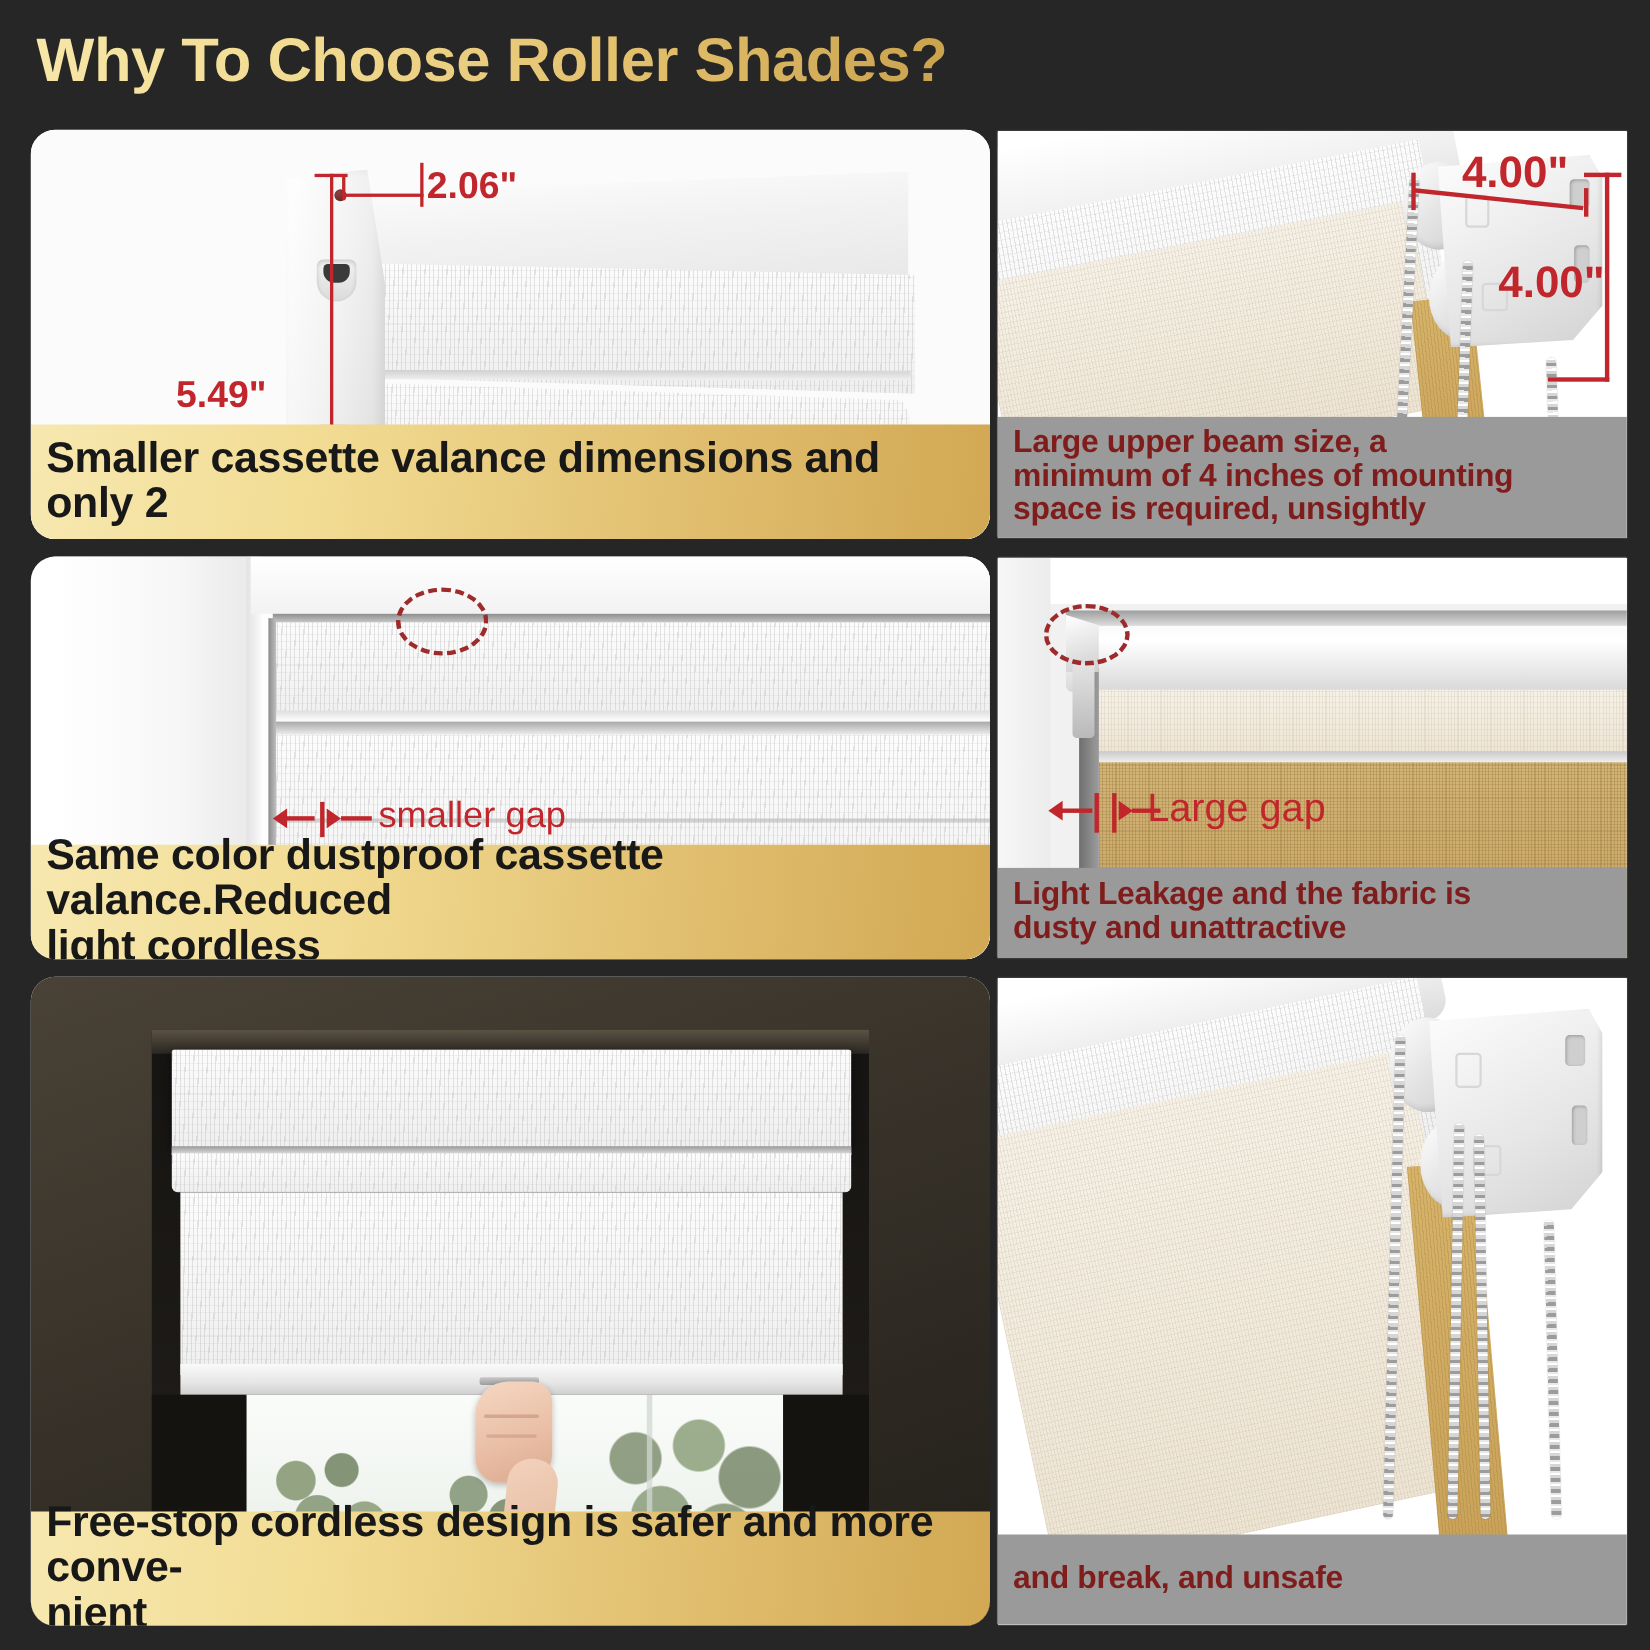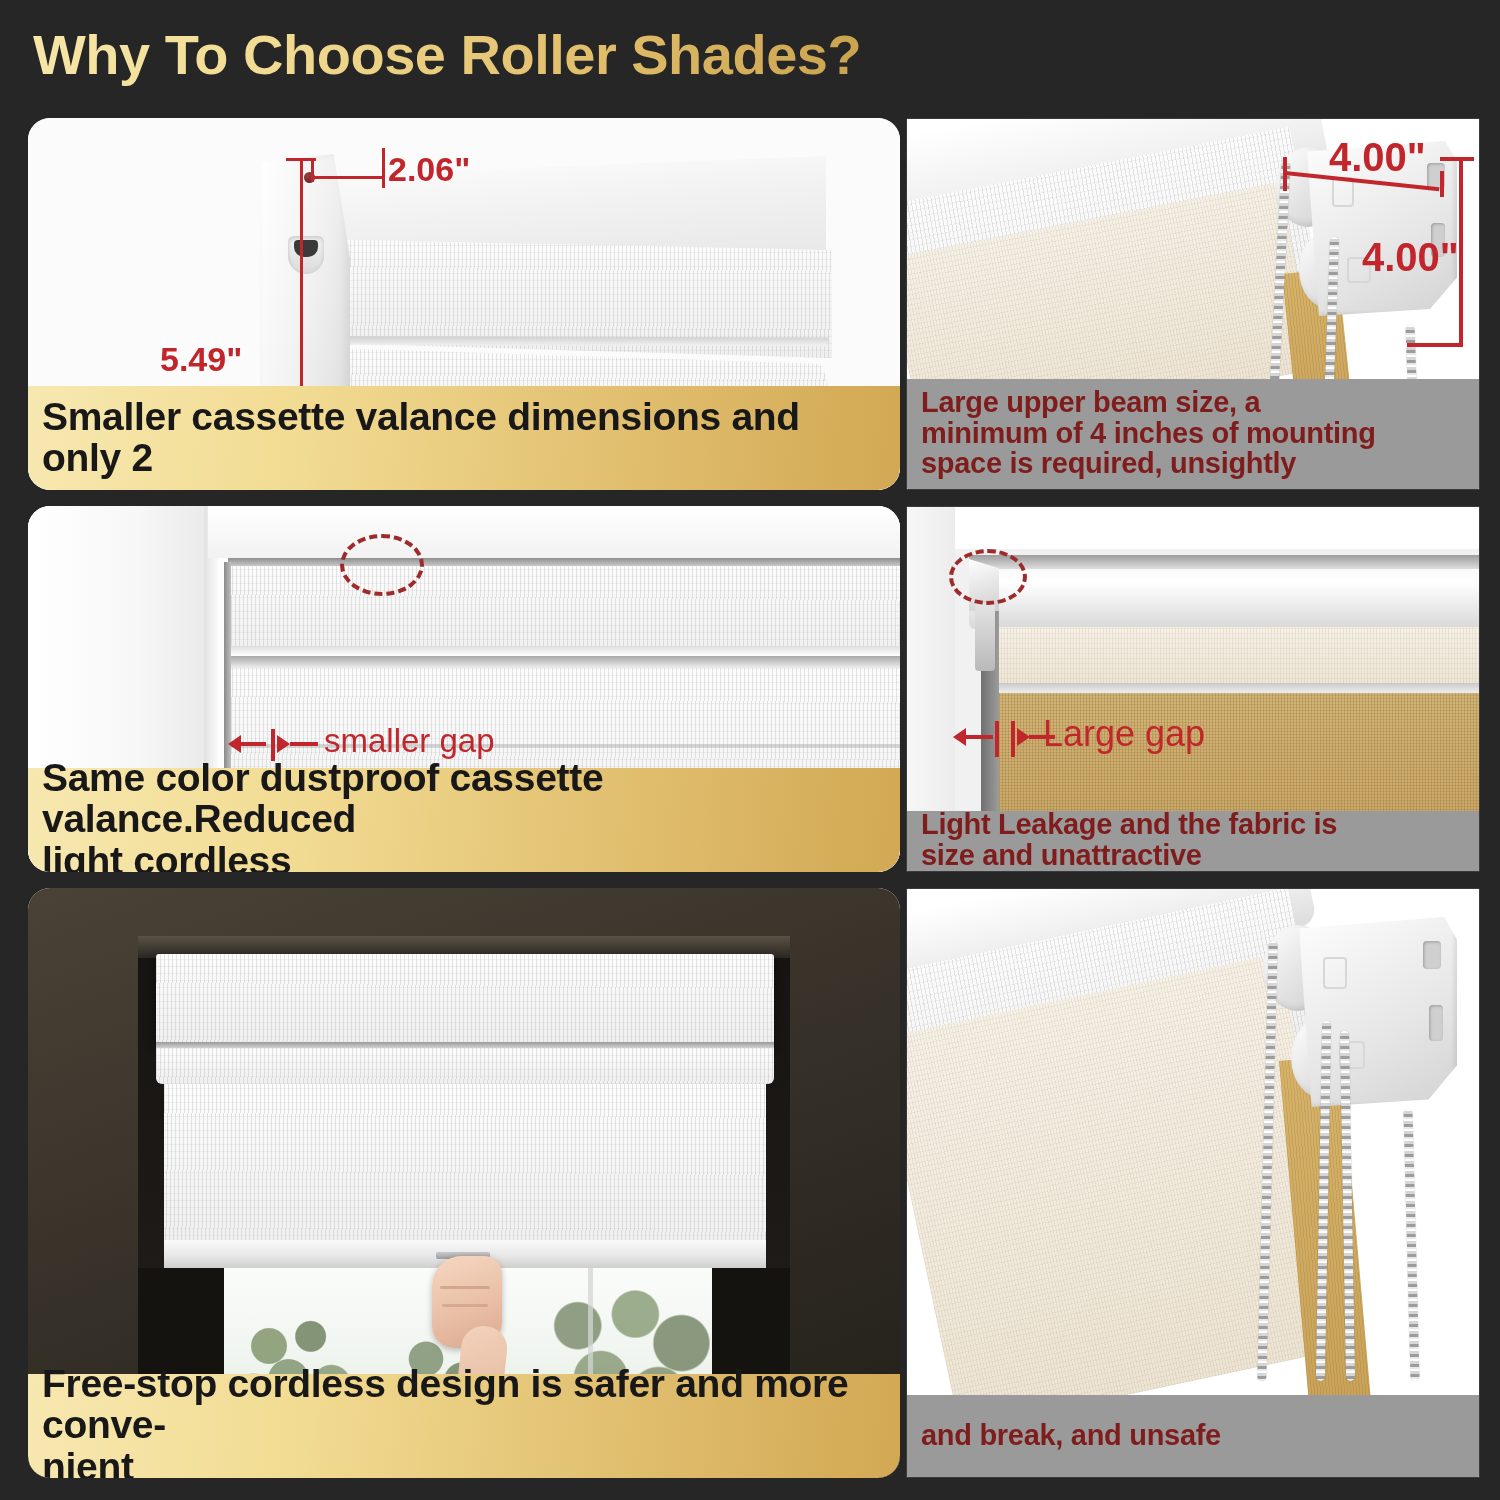--- a/index.html
+++ b/index.html
@@ -212,21 +212,21 @@
     <div class="caption gray" style="height:110px;">
       <div>
         <span>Large upper beam size, a</span>
         <span>minimum of 4 inches of mounting</span>
         <span>space is required, unsightly</span>
       </div>
     </div>
   </div>
 
   <div class="panel left" style="left:28px; top:506px; width:872px; height:366px;">
-    <div class="photo" style="background:#FDFDFD;">
+    <div class="photo" style="background:#FDFDFD;margin-left:20px;">
 
       <div class="abs" style="left:0; top:0; width:185px; height:100%;
                   background:linear-gradient(90deg,#FFFFFF,#F7F7F7 60%,#E9E9E9);"></div>
       <div class="abs" style="left:176px; top:0; width:14px; height:100%;
                   background:linear-gradient(90deg,#E2E2E2,#FAFAFA);"></div>
 
       <div class="abs" style="left:180px; top:0; width:692px; height:52px;
                   background:linear-gradient(180deg,#FFFFFF,#F2F2F2);"></div>
 
       <div class="abs" style="left:200px; top:52px; width:672px; height:8px;
@@ -301,24 +301,24 @@
                   border-right:13px solid #C0262B;"></div>
       <div class="redline" style="left:88px; top:214px; width:4px; height:36px;"></div>
       <div class="redline" style="left:104px; top:214px; width:4px; height:36px;"></div>
       <div class="redline" style="left:122px; top:228px; width:26px; height:4px;"></div>
       <div class="abs" style="left:110px; top:221px; width:0; height:0;
                   border-top:9px solid transparent; border-bottom:9px solid transparent;
                   border-left:13px solid #C0262B;"></div>
       <div class="dimlabel" style="left:136px; top:206px; font-size:36px; font-weight:normal;">Large gap</div>
     </div>
 
-    <div class="caption gray" style="height:60px;">
+    <div class="caption gray" style="height:82px;">
       <div>
         <span>Light Leakage and the fabric is</span>
-        <span>size and unattractive</span>
+        <span>dusty and unattractive</span>
       </div>
     </div>
   </div>
 
   <div class="panel left" style="left:28px; top:888px; width:872px; height:590px;">
     <div class="photo" style="background:linear-gradient(160deg,#4A4236,#332E26 55%,#221F1A);">
 
       <div class="abs" style="left:110px; top:48px; width:652px; height:490px;
                   background:linear-gradient(180deg,#161412,#211E1A);"></div>
       <div class="abs" style="left:110px; top:48px; width:652px; height:22px;

